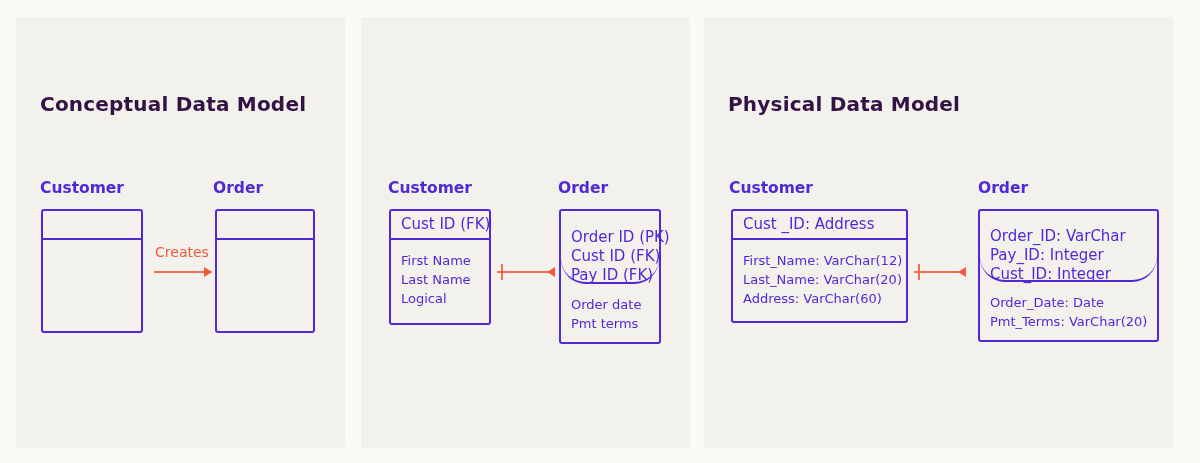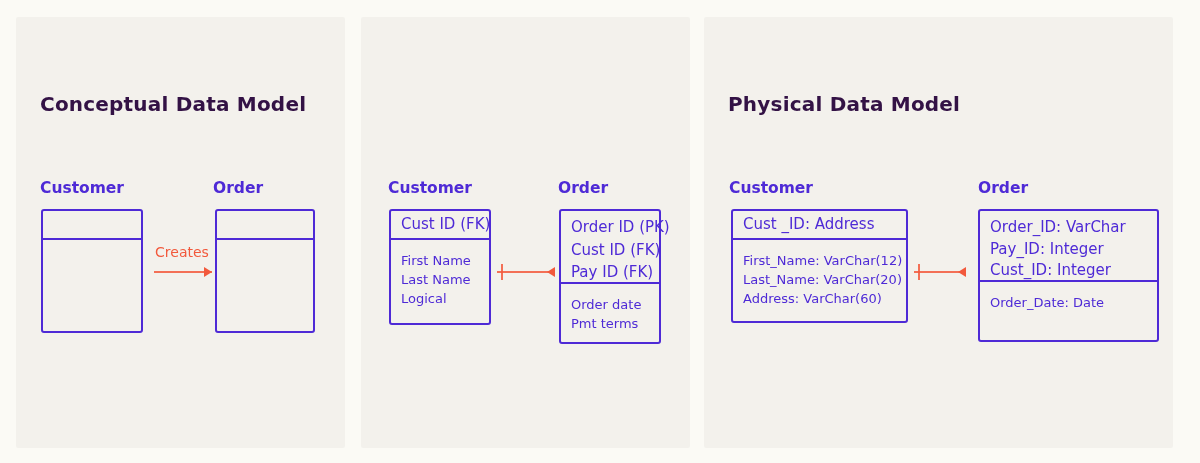--- a/index.html
+++ b/index.html
@@ -62,22 +62,23 @@
     font-size:15px;
     font-weight:500;
     line-height:19px;
     display:flex;
     flex-direction:column;
     justify-content:center;
     padding:0 10px;
     white-space:nowrap;
   }
   .box-header.multi{
-    justify-content:space-between;
-    padding-top:7px;
+    justify-content:center;
+    padding-top:19px;
+    border-radius:25px;
   }
   .box-body{
     color:var(--indigo);
     font-size:13px;
     font-weight:400;
     line-height:19px;
     padding:11px 12px 0 10px;
     white-space:nowrap;
   }
   .attr-line{white-space:nowrap;}
@@ -242,15 +243,16 @@
 
   <div class="entity-label order-label">Order</div>
   <div class="entity-box order-box">
     <div class="box-header multi">
       <div class="attr-line">Order_ID: VarChar</div>
       <div class="attr-line">Pay_ID: Integer</div>
       <div class="attr-line">Cust_ID: Integer</div>
     </div>
     <div class="box-body">
       <div class="attr-line">Order_Date: Date</div>
+      <div class="attr-line">Pmt_Terms: VarChar(20)</div>
     </div>
   </div>
 </section>
 
 </body></html>

